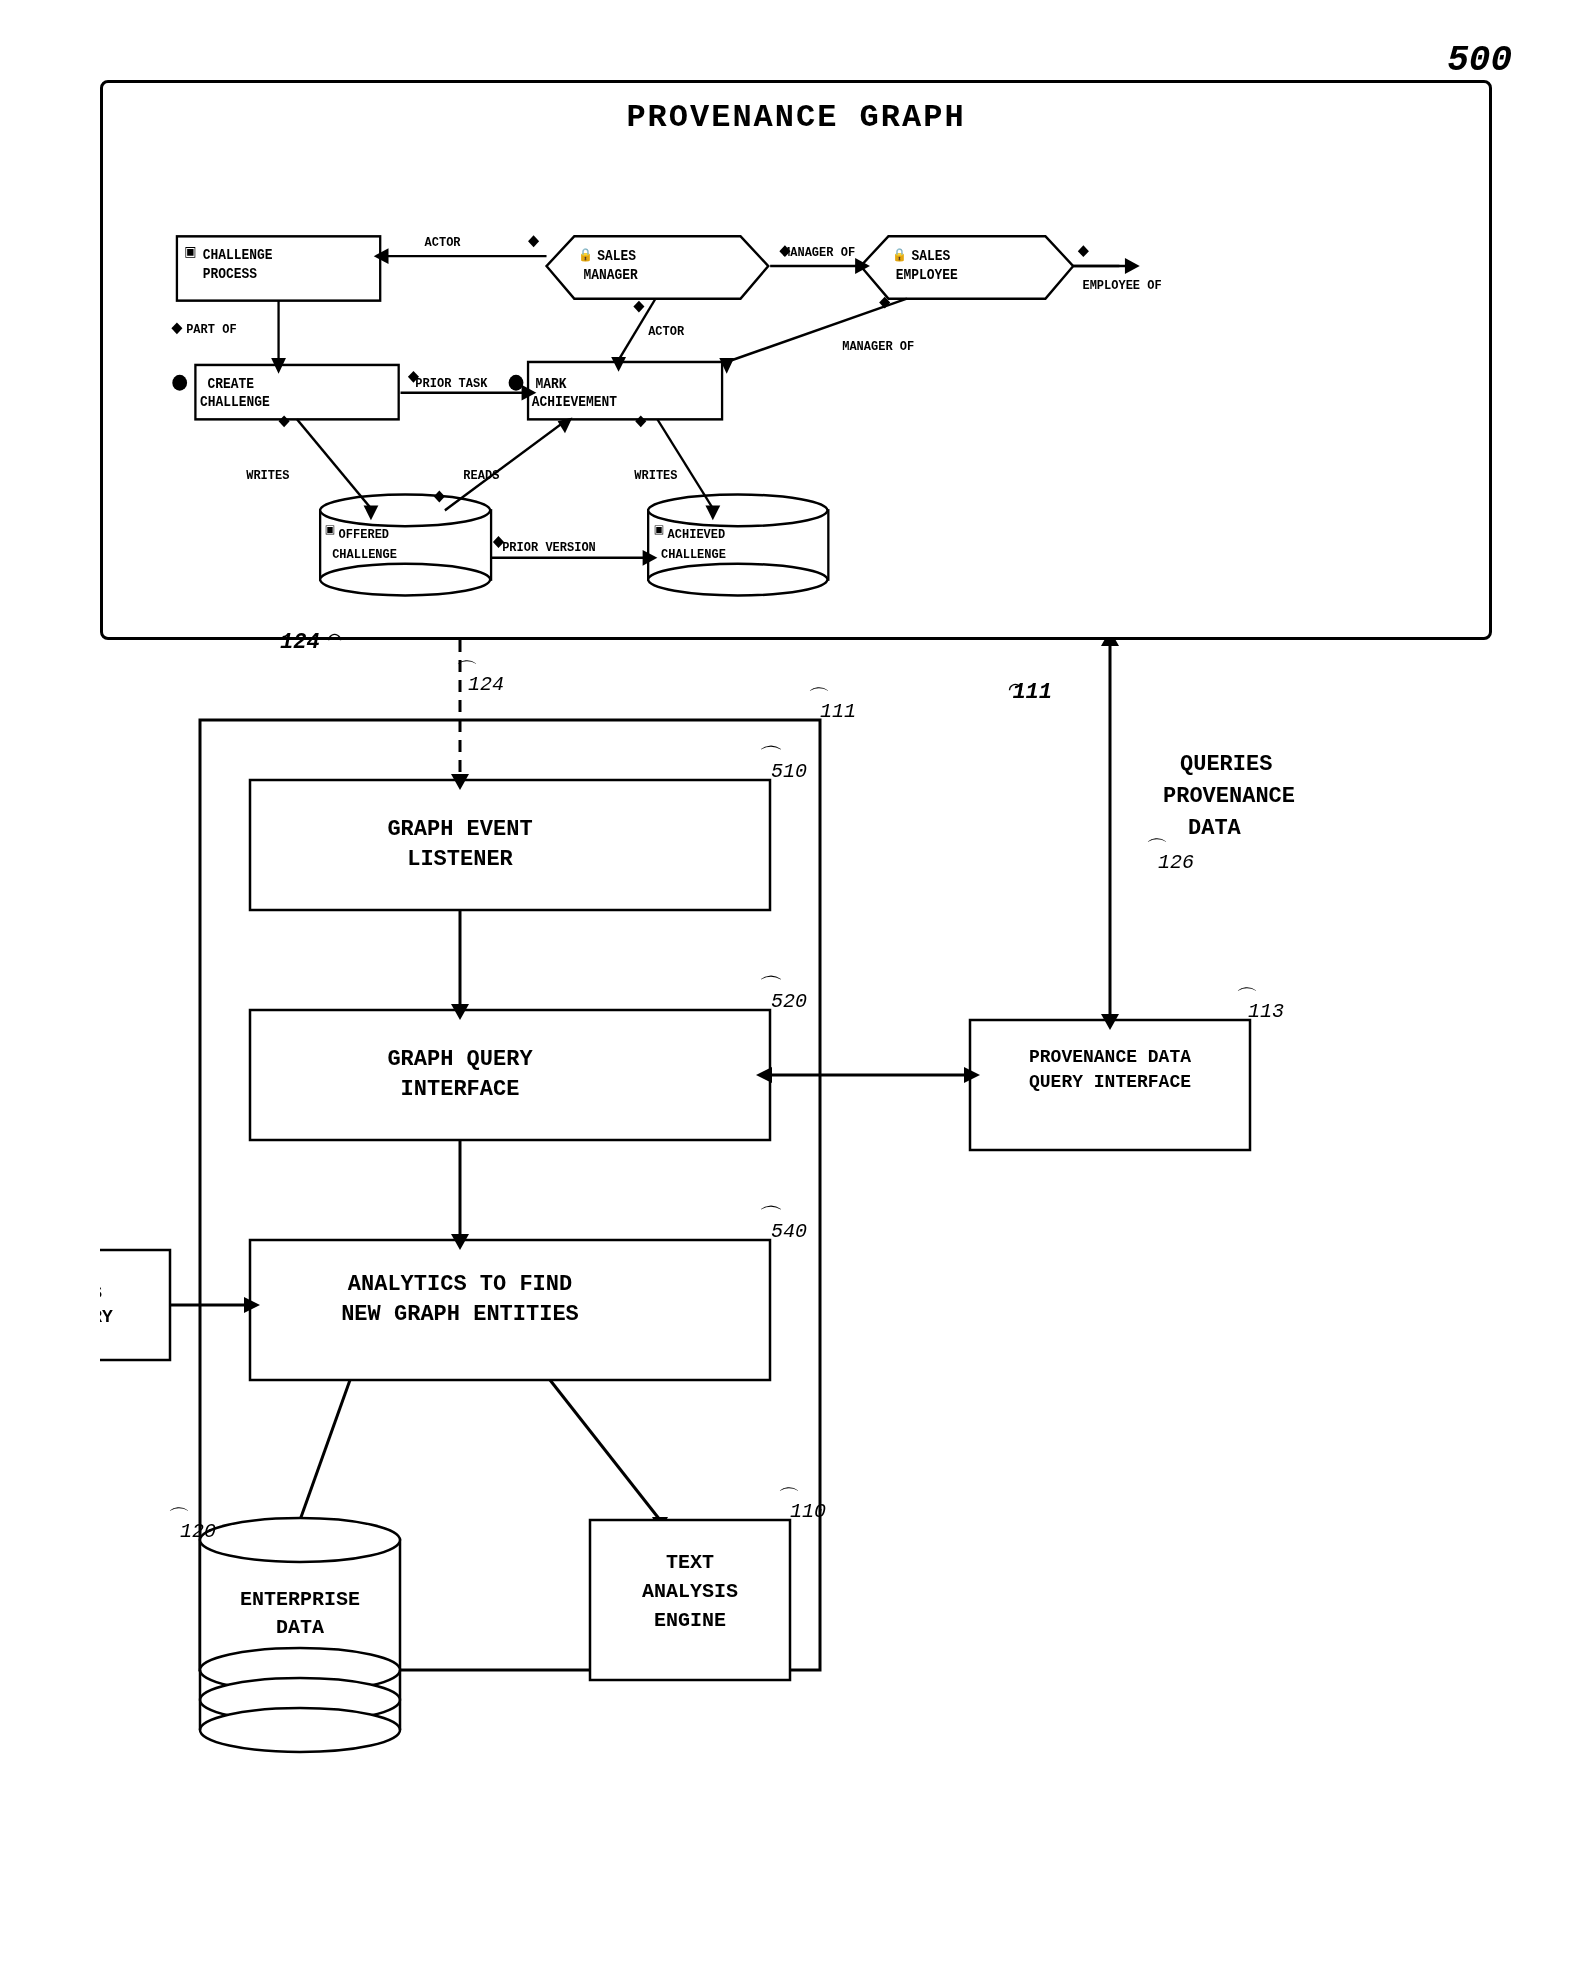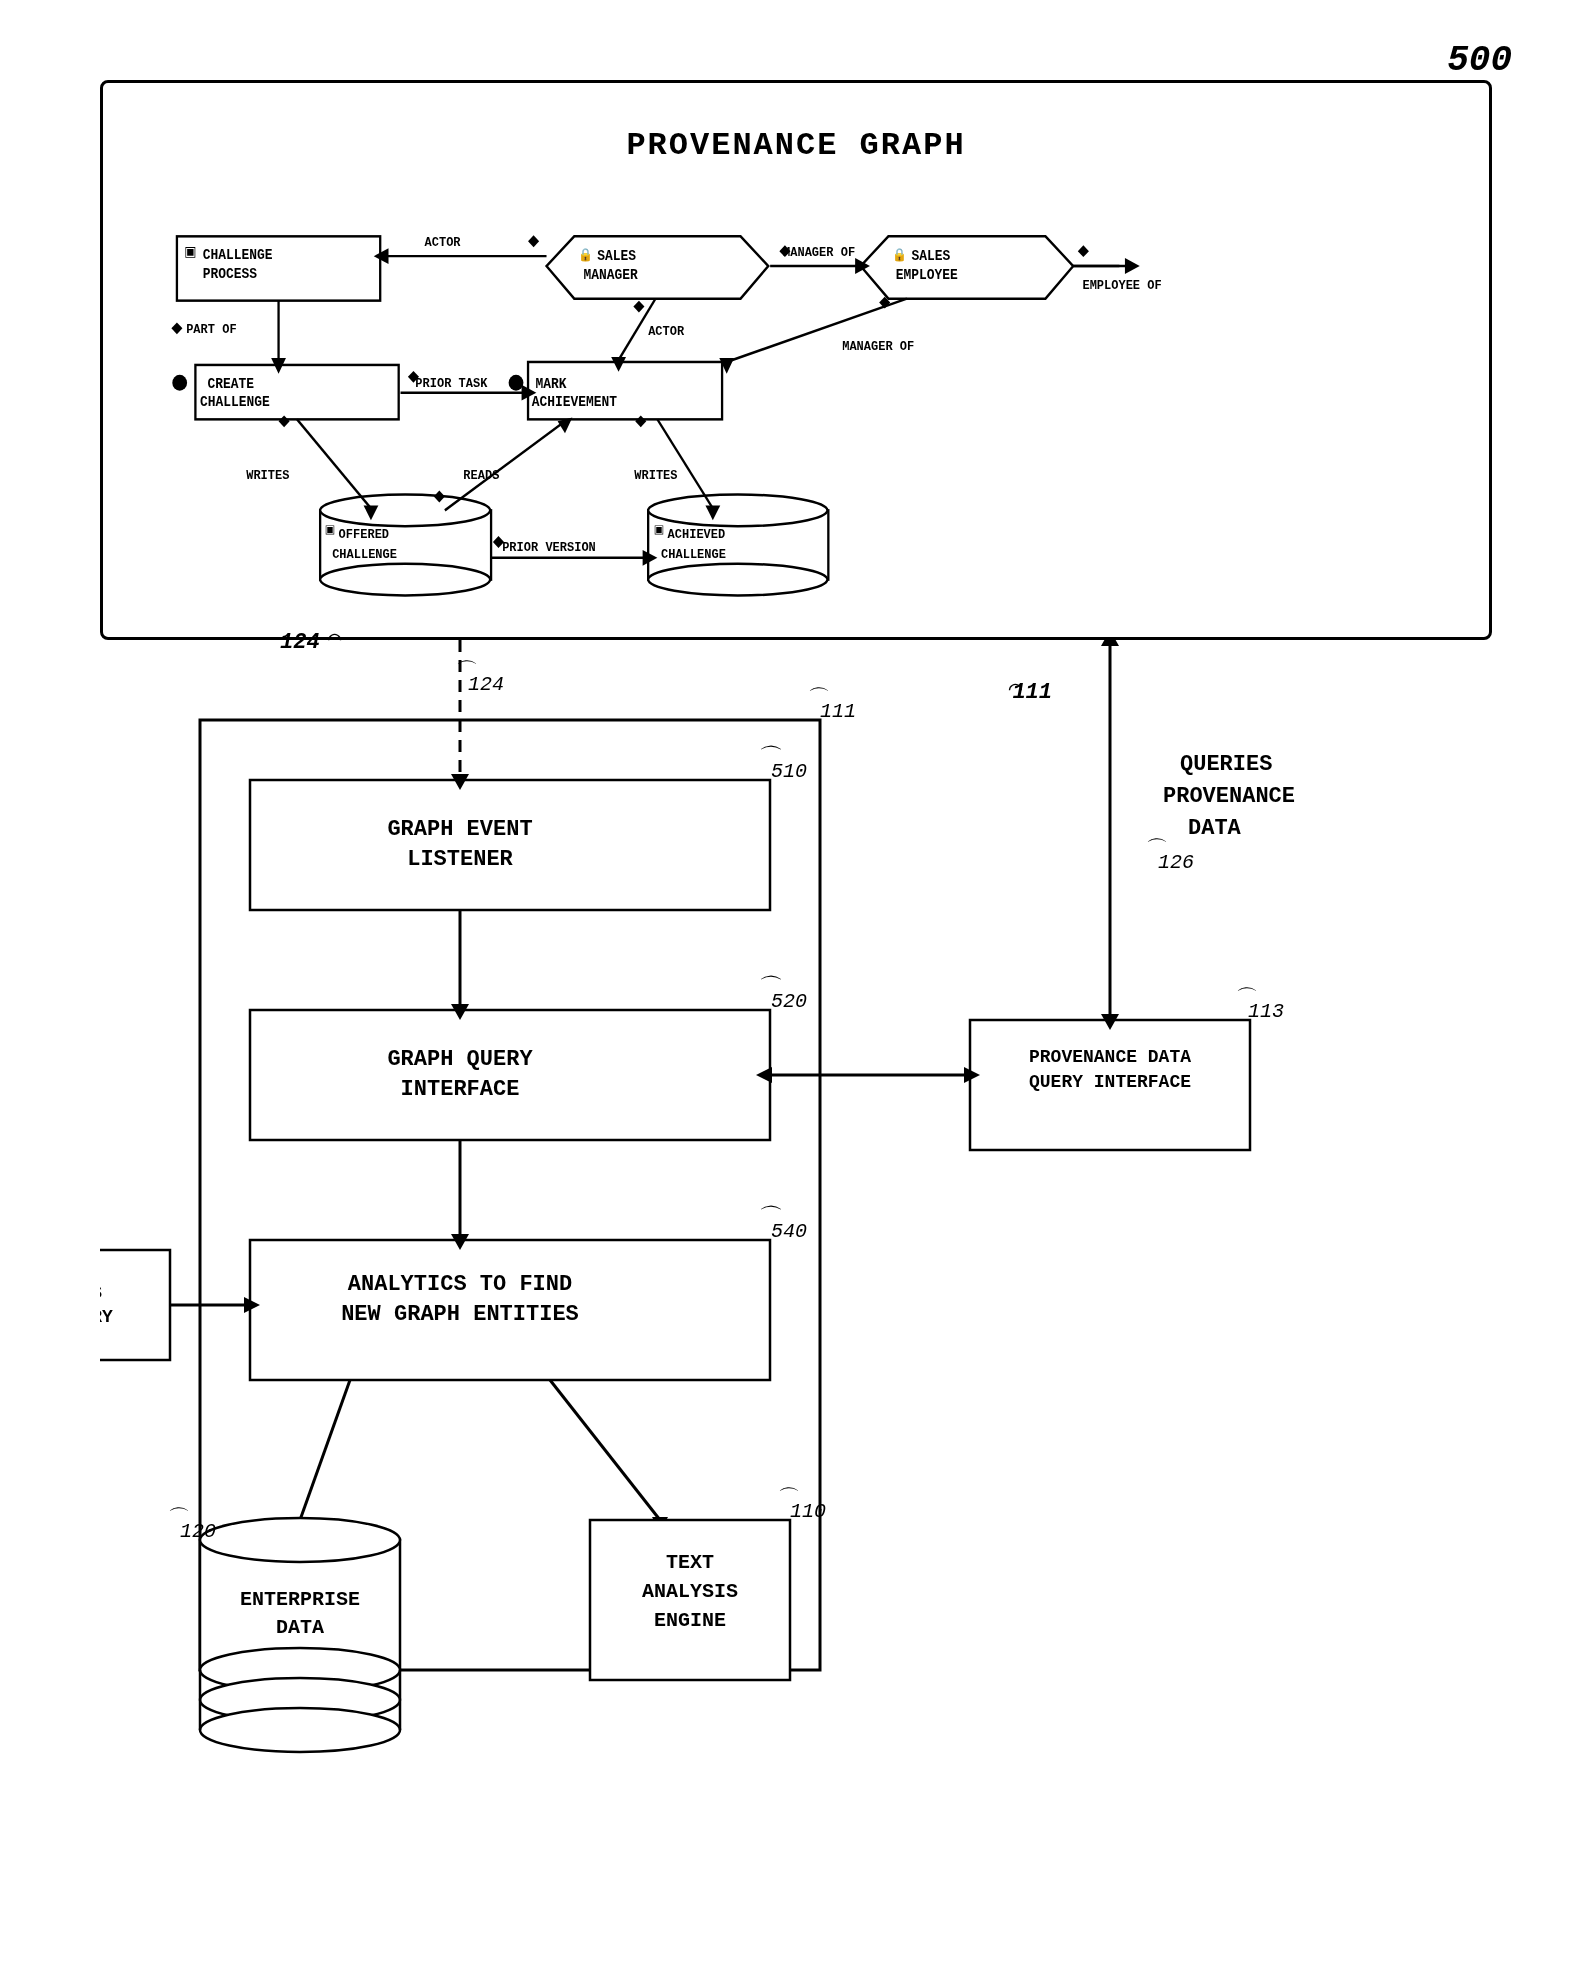--- a/index.html
+++ b/index.html
@@ -41,21 +41,20 @@
       border: 3px solid #000;
       border-radius: 8px;
     }
 
     .provenance-graph-title {
       text-align: center;
       font-size: 32px;
       font-weight: bold;
       padding: 16px 0 8px 0;
       letter-spacing: 2px;
-      margin-top: 28px;
     }
 
     
     .svg-overlay {
       position: absolute;
       top: 0;
       left: 0;
       width: 100%;
       height: 100%;
       pointer-events: none;

